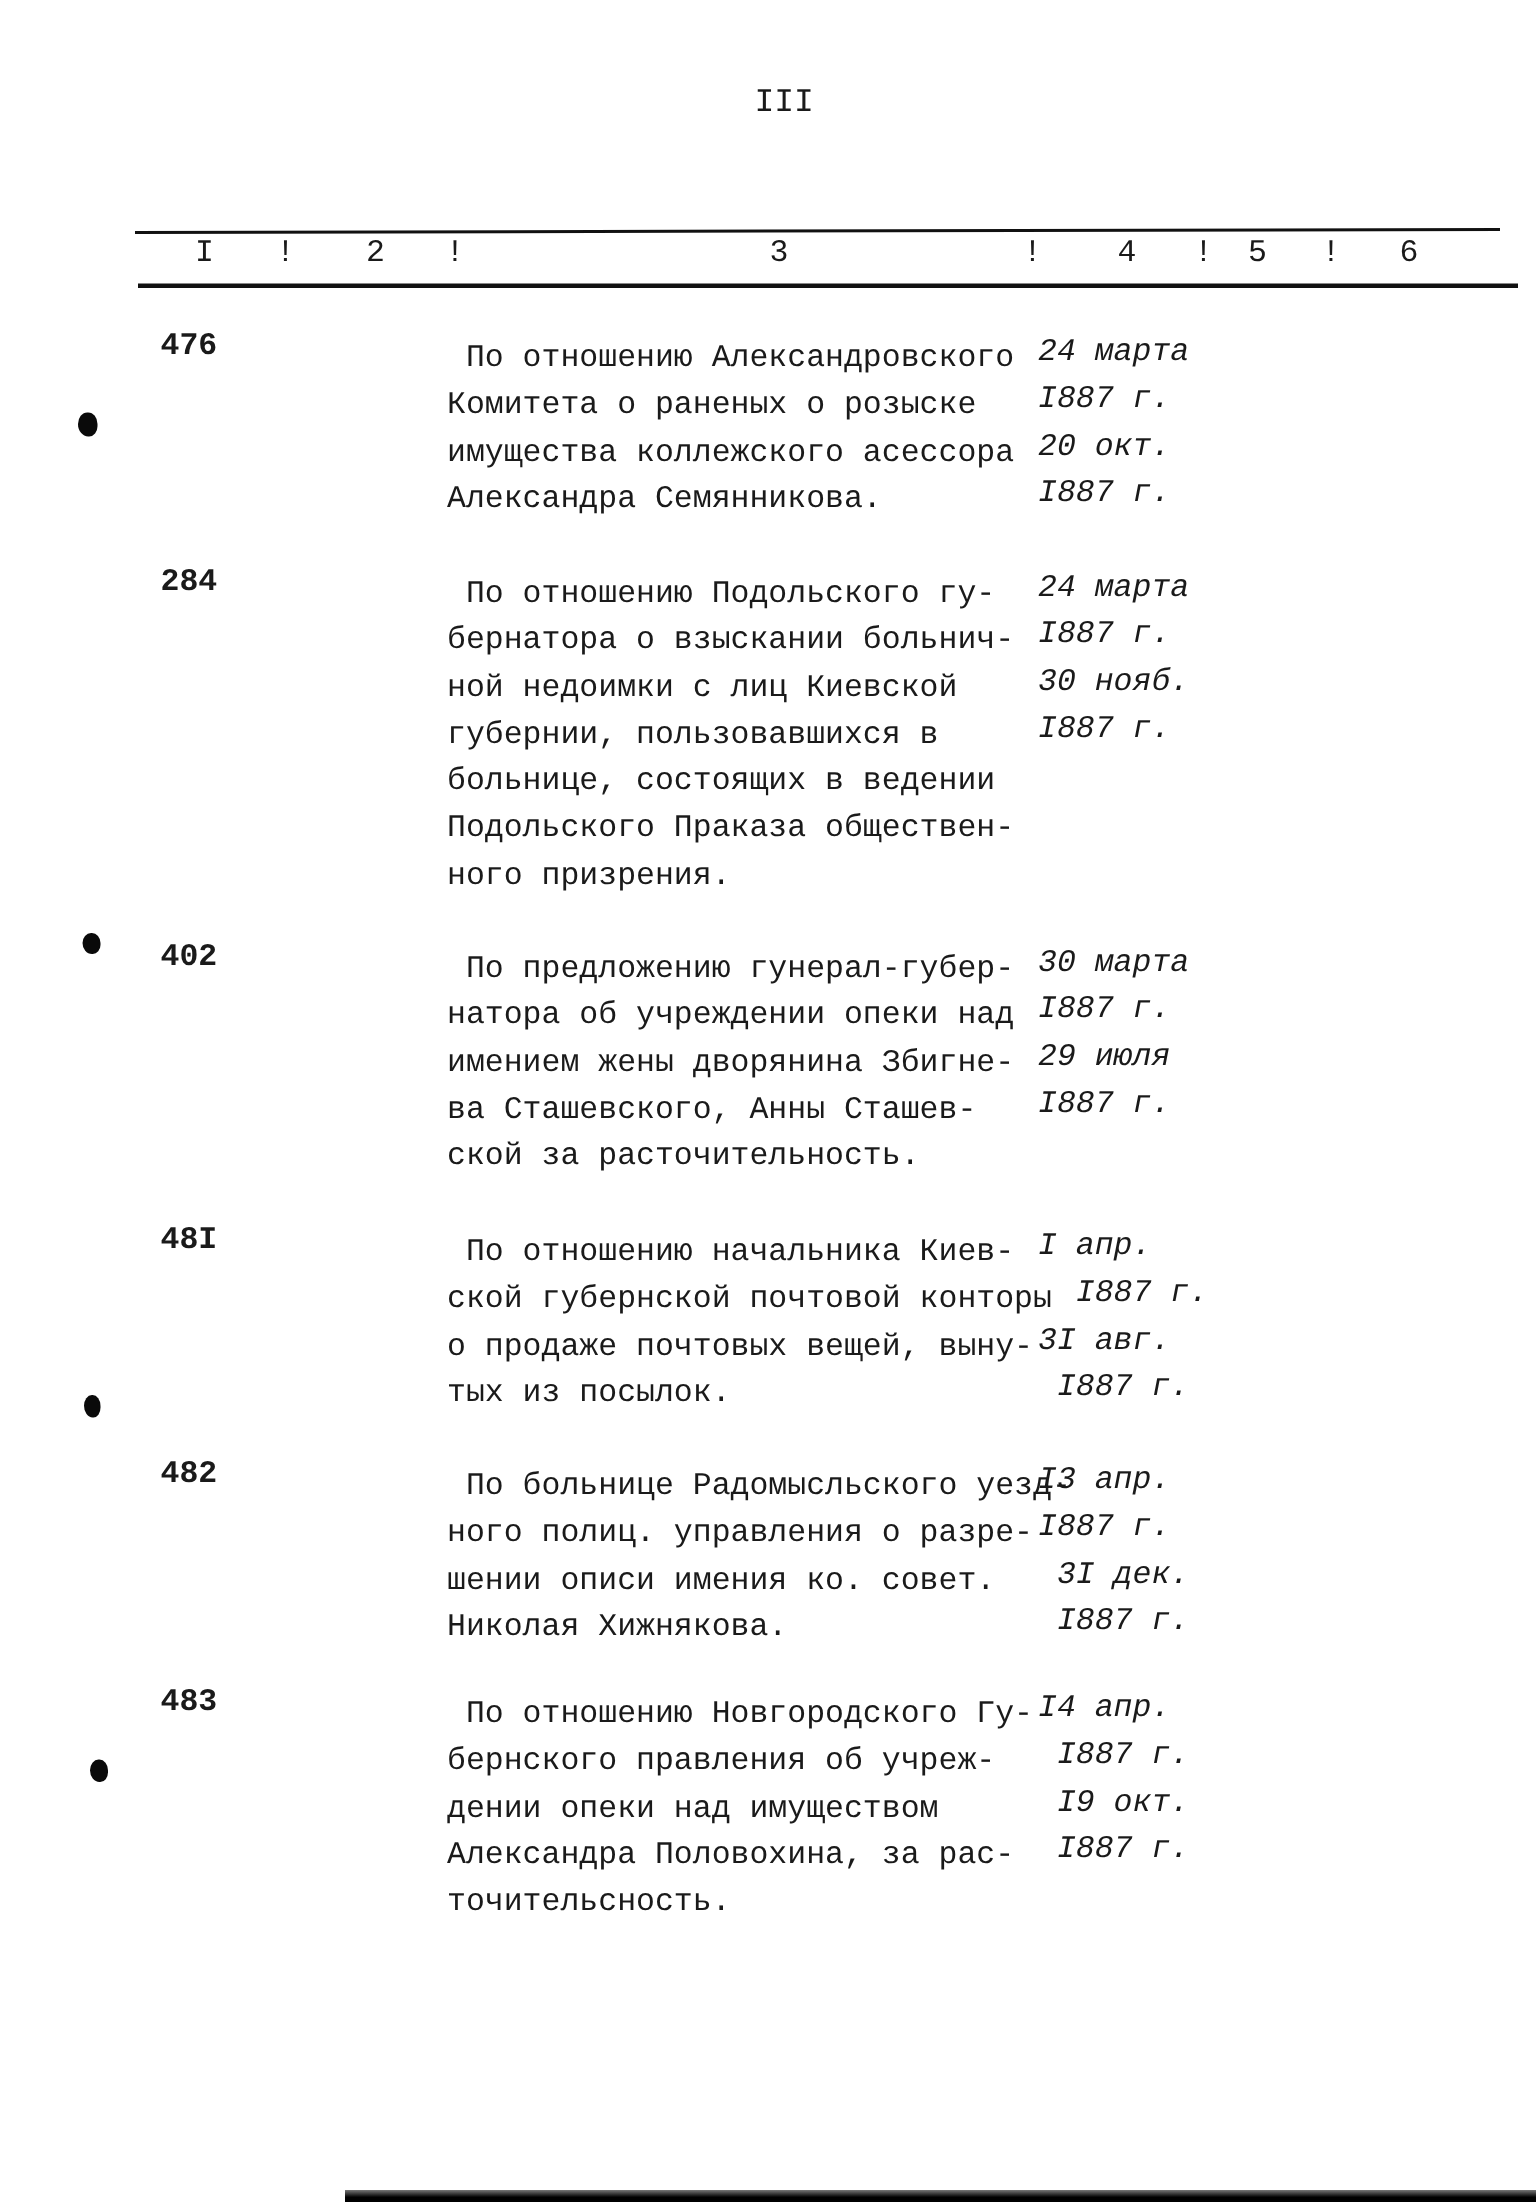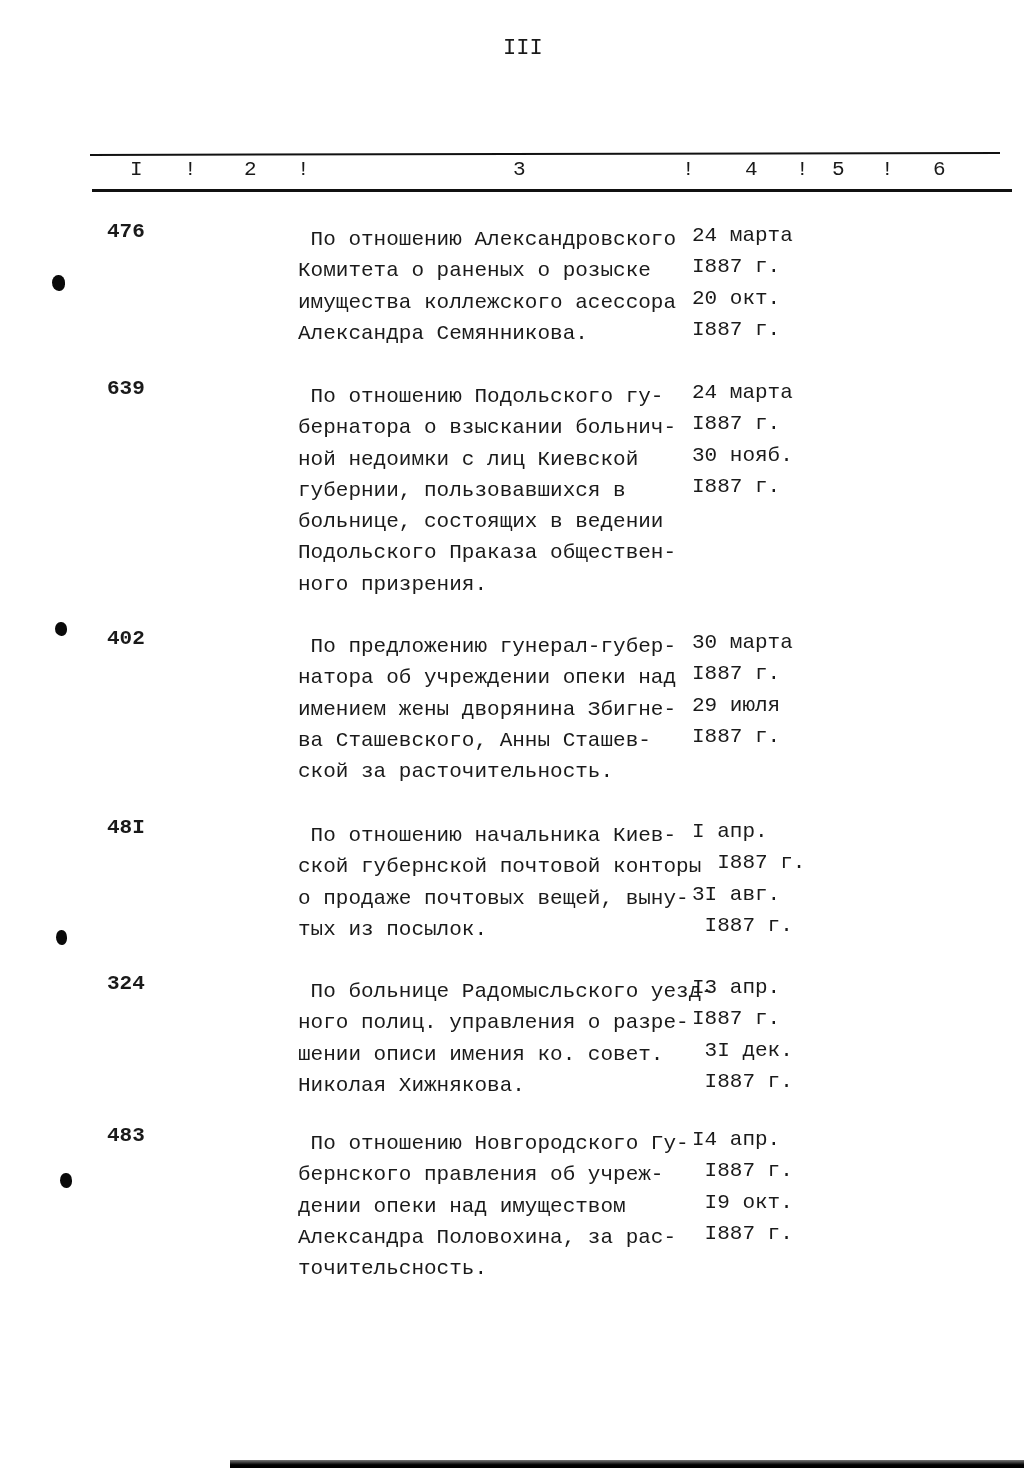--- a/index.html
+++ b/index.html
@@ -2,34 +2,34 @@
 <html><head>
 <meta charset="utf-8">
 <style>
   html, body { margin: 0; padding: 0; background: #ffffff; }
   body {
     width: 1024px; height: 1468px; position: relative; overflow: hidden;
     font-family: "Liberation Mono", "DejaVu Sans Mono", monospace;
     color: #1a1a1a;
   }
   .page-number {
-    position: absolute; left: 503px; top: 36px;
+    position: absolute; left: 503px; top: 56px;
     font-size: 22px; letter-spacing: 0px;
   }
   .rule {
     position: absolute; left: 90px; width: 910px; height: 2px; background: #111;
   }
   .rule.top { top: 153px; transform: rotate(-0.12deg); }
   .rule.bottom { top: 189px; left: 92px; width: 920px; height: 3px; }
   .header-row { position: absolute; top: 158px; left: 0; width: 1024px; height: 28px; font-size: 21px; }
   .header-row span { position: absolute; top: 0; }
   .entry { position: absolute; left: 0; width: 1024px; font-size: 21px; }
   .entry .num { position: absolute; left: 107px; top: 0; font-weight: bold; }
   .entry .desc { position: absolute; left: 298px; top: 4px; white-space: pre; line-height: 31.3px; }
-  .entry .dates { position: absolute; left: 692px; top: 0; white-space: pre; line-height: 31.3px; }
+  .entry .dates { position: absolute; left: 692px; top: 0; white-space: pre; line-height: 31.3px; font-style: italic; }
   .blot {
     position: absolute; background: #0a0a0a; border-radius: 50% 50% 45% 55%;
   }
   .bottom-edge {
     position: absolute; left: 230px; top: 1460px; width: 794px; height: 8px;
     background: linear-gradient(to bottom, #777 0%, #000 60%);
   }
 </style>
 </head>
 <body>
@@ -58,21 +58,21 @@
 Комитета о раненых о розыске
 имущества коллежского асессора
 Александра Семянникова.</span>
   <span class="dates">24 марта
 I887 г.
 20 окт.
 I887 г.</span>
 </div>
 
 <div class="entry" style="top:377px">
-  <span class="num">639</span>
+  <span class="num">284</span>
   <span class="desc"> По отношению Подольского гу-
 бернатора о взыскании больнич-
 ной недоимки с лиц Киевской
 губернии, пользовавшихся в
 больнице, состоящих в ведении
 Подольского Праказа обществен-
 ного призрения.</span>
   <span class="dates">24 марта
 I887 г.
 30 нояб.
@@ -98,21 +98,21 @@
 ской губернской почтовой конторы
 о продаже почтовых вещей, выну-
 тых из посылок.</span>
   <span class="dates">I апр.
   I887 г.
 3I авг.
  I887 г.</span>
 </div>
 
 <div class="entry" style="top:972px">
-  <span class="num">324</span>
+  <span class="num">482</span>
   <span class="desc"> По больнице Радомысльского уезд-
 ного полиц. управления о разре-
 шении описи имения ко. совет.
 Николая Хижнякова.</span>
   <span class="dates">I3 апр.
 I887 г.
  3I дек.
  I887 г.</span>
 </div>
 

